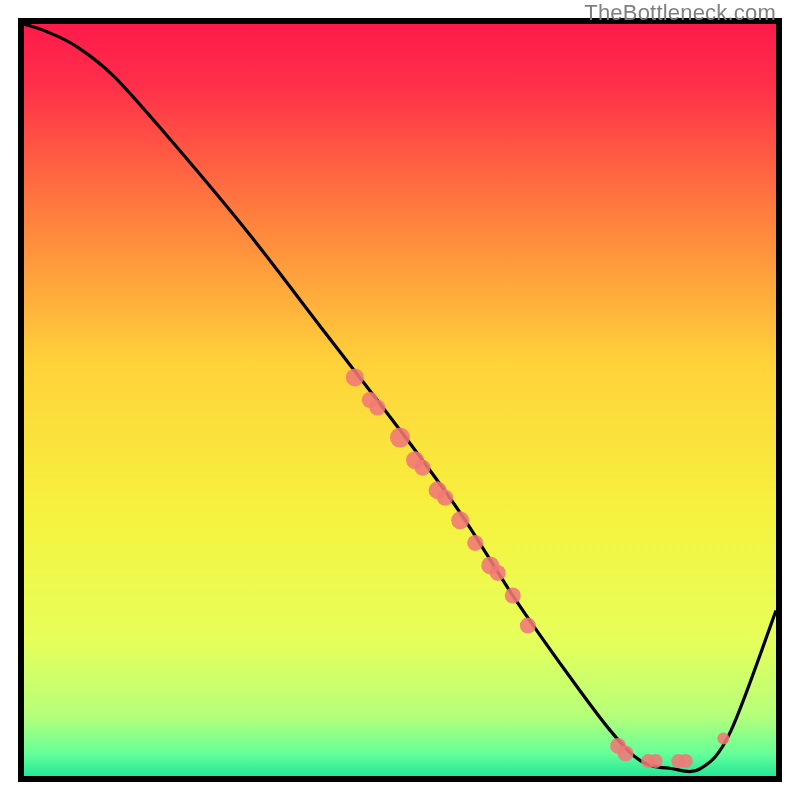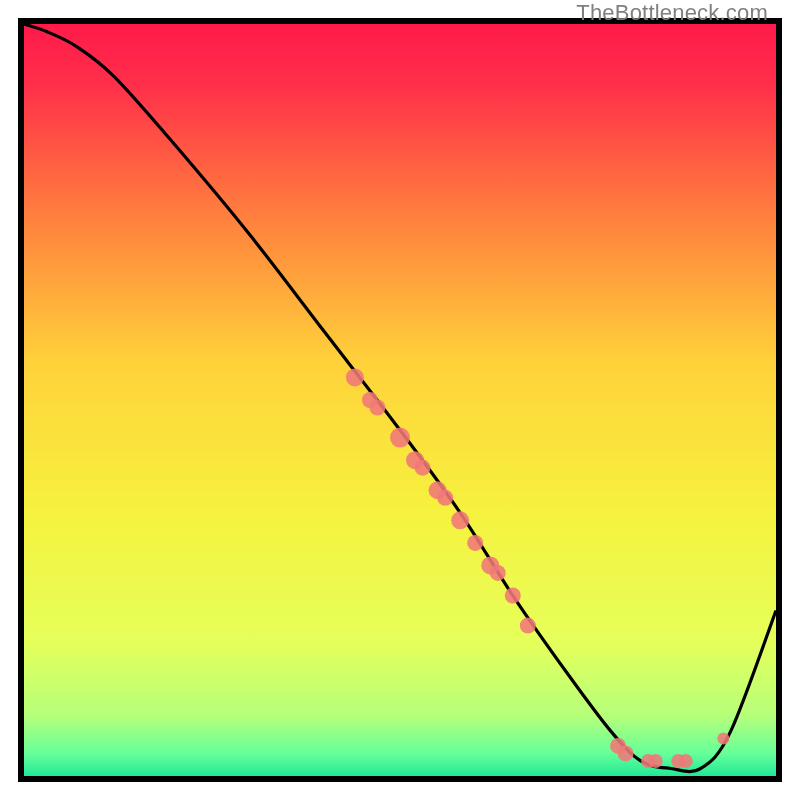--- a/index.html
+++ b/index.html
@@ -16,21 +16,21 @@
     top: 18px;
     width: 764px;
     height: 764px;
     border: 6px solid #000;
     box-sizing: border-box;
     overflow: hidden;
   }
   .watermark {
     position: absolute;
     top: 0px;
-    right: 32px;
+    right: 24px;
     font-size: 22px;
     color: #7f7f7f;
     font-weight: 500;
     letter-spacing: 0.2px;
     z-index: 10;
   }
   svg {
     display: block;
   }
 </style>

